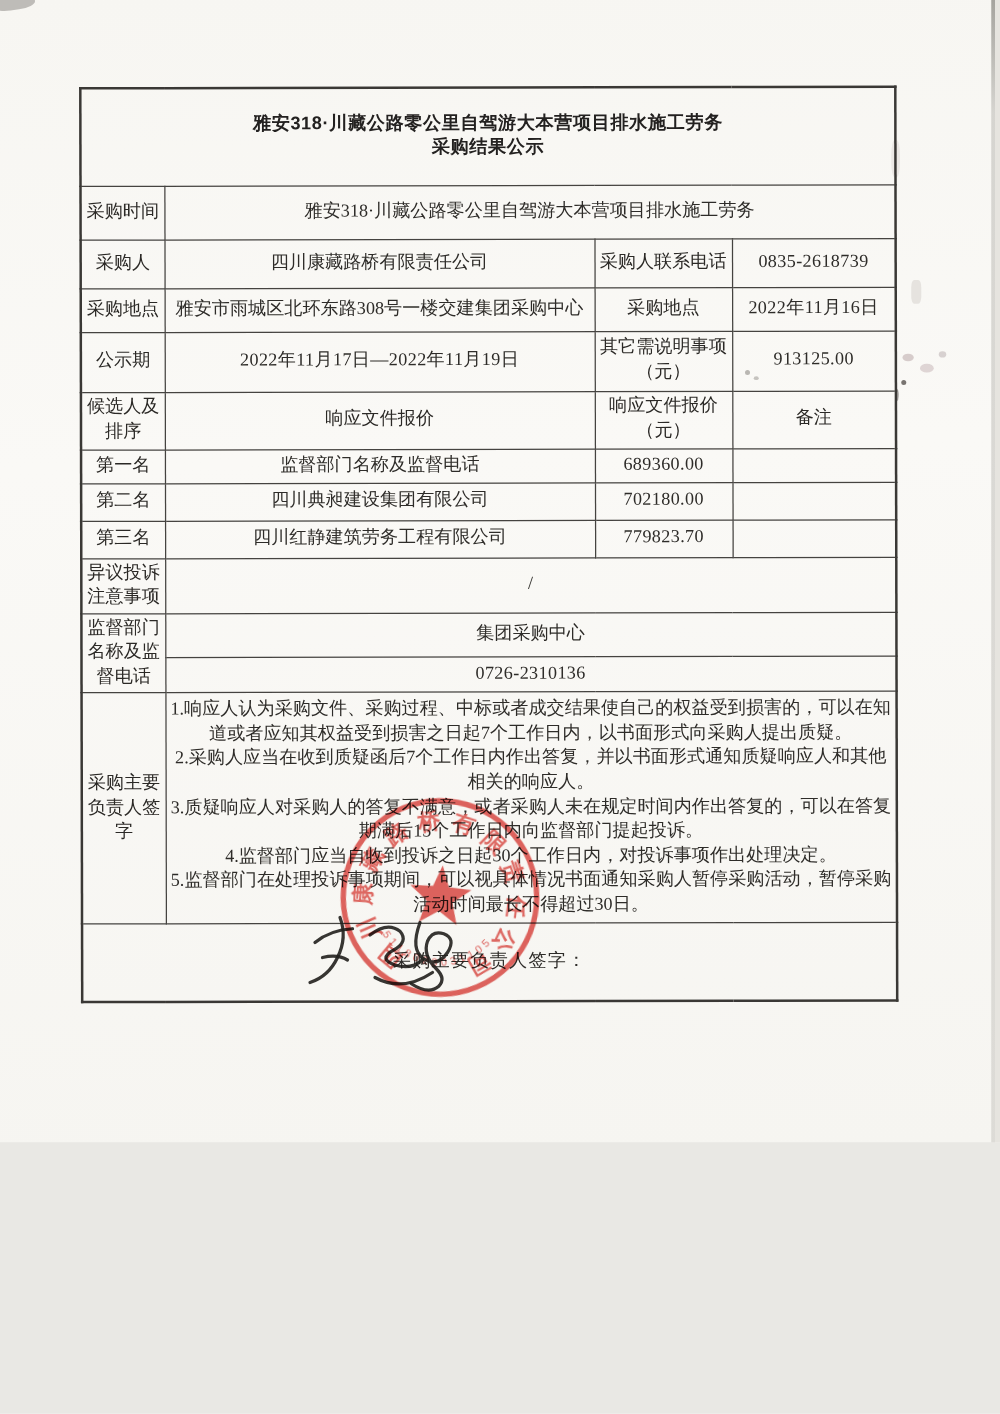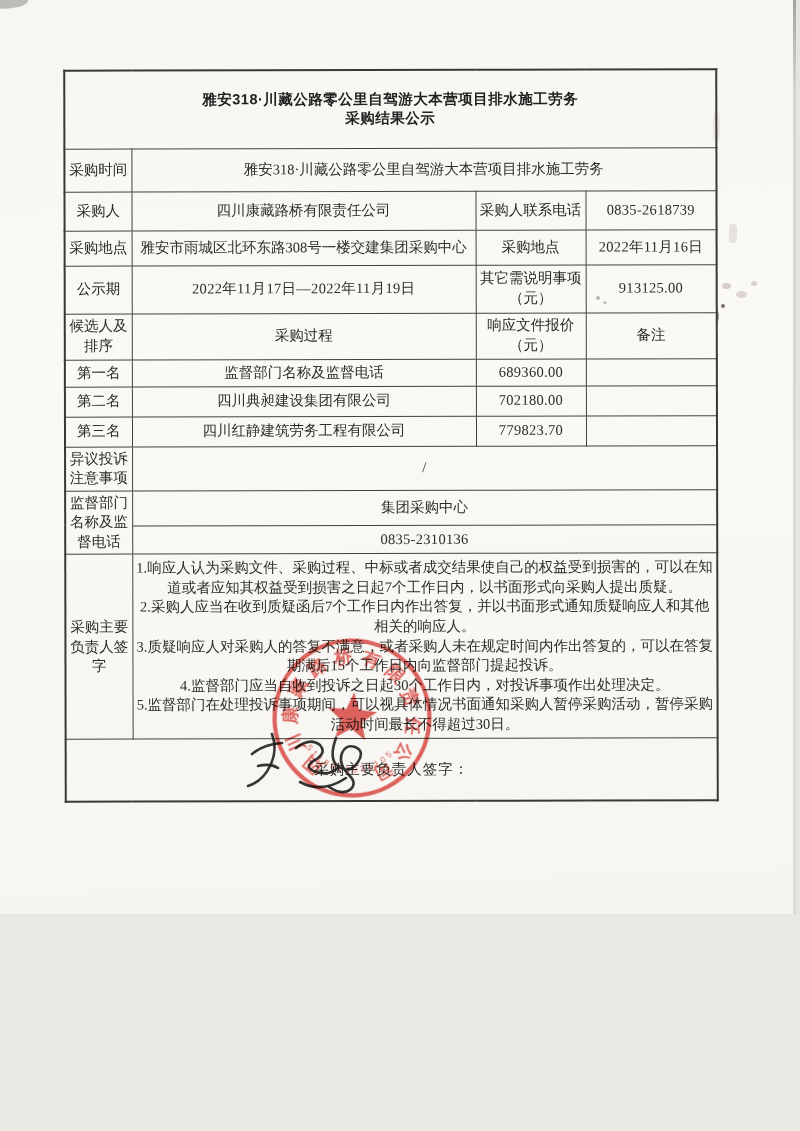--- a/index.html
+++ b/index.html
@@ -131,21 +131,21 @@
 
     <tr style="height:48px">
       <td class="label">公示期</td>
       <td class="val num">2022年11月17日—2022年11月19日</td>
       <td class="label">其它需说明事项（元）</td>
       <td class="val num">913125.00</td>
     </tr>
 
     <tr style="height:46px">
       <td class="label">候选人及排序</td>
-      <td class="label">采购过程</td>
+      <td class="label">响应文件报价</td>
       <td class="label">响应文件报价（元）</td>
       <td class="label">备注</td>
     </tr>
 
     <tr style="height:27px">
       <td class="label">第一名</td>
       <td class="val">监督部门名称及监督电话</td>
       <td class="val num">689360.00</td>
       <td class="val"></td>
     </tr>
@@ -165,21 +165,21 @@
     <tr style="height:35px">
       <td class="label">异议投诉注意事项</td>
       <td colspan="3" class="val">/</td>
     </tr>
 
     <tr style="height:33px">
       <td class="label" rowspan="2">监督部门名称及监督电话</td>
       <td colspan="3" class="val">集团采购中心</td>
     </tr>
     <tr style="height:27px">
-      <td colspan="3" class="val num">0835-2310136</td>
+      <td colspan="3" class="val num">0726-2310136</td>
     </tr>
 
     <tr style="height:185px">
       <td class="label">采购主要负责人签字</td>
       <td colspan="3" class="notes">
         <div>1.响应人认为采购文件、采购过程、中标或者成交结果使自己的权益受到损害的，可以在知道或者应知其权益受到损害之日起7个工作日内，以书面形式向采购人提出质疑。</div>
         <div>2.采购人应当在收到质疑函后7个工作日内作出答复，并以书面形式通知质疑响应人和其他相关的响应人。</div>
         <div>3.质疑响应人对采购人的答复不满意，或者采购人未在规定时间内作出答复的，可以在答复期满后15个工作日内向监督部门提起投诉。</div>
         <div>4.监督部门应当自收到投诉之日起30个工作日内，对投诉事项作出处理决定。</div>
         <div>5.监督部门在处理投诉事项期间，可以视具体情况书面通知采购人暂停采购活动，暂停采购活动时间最长不得超过30日。</div>

